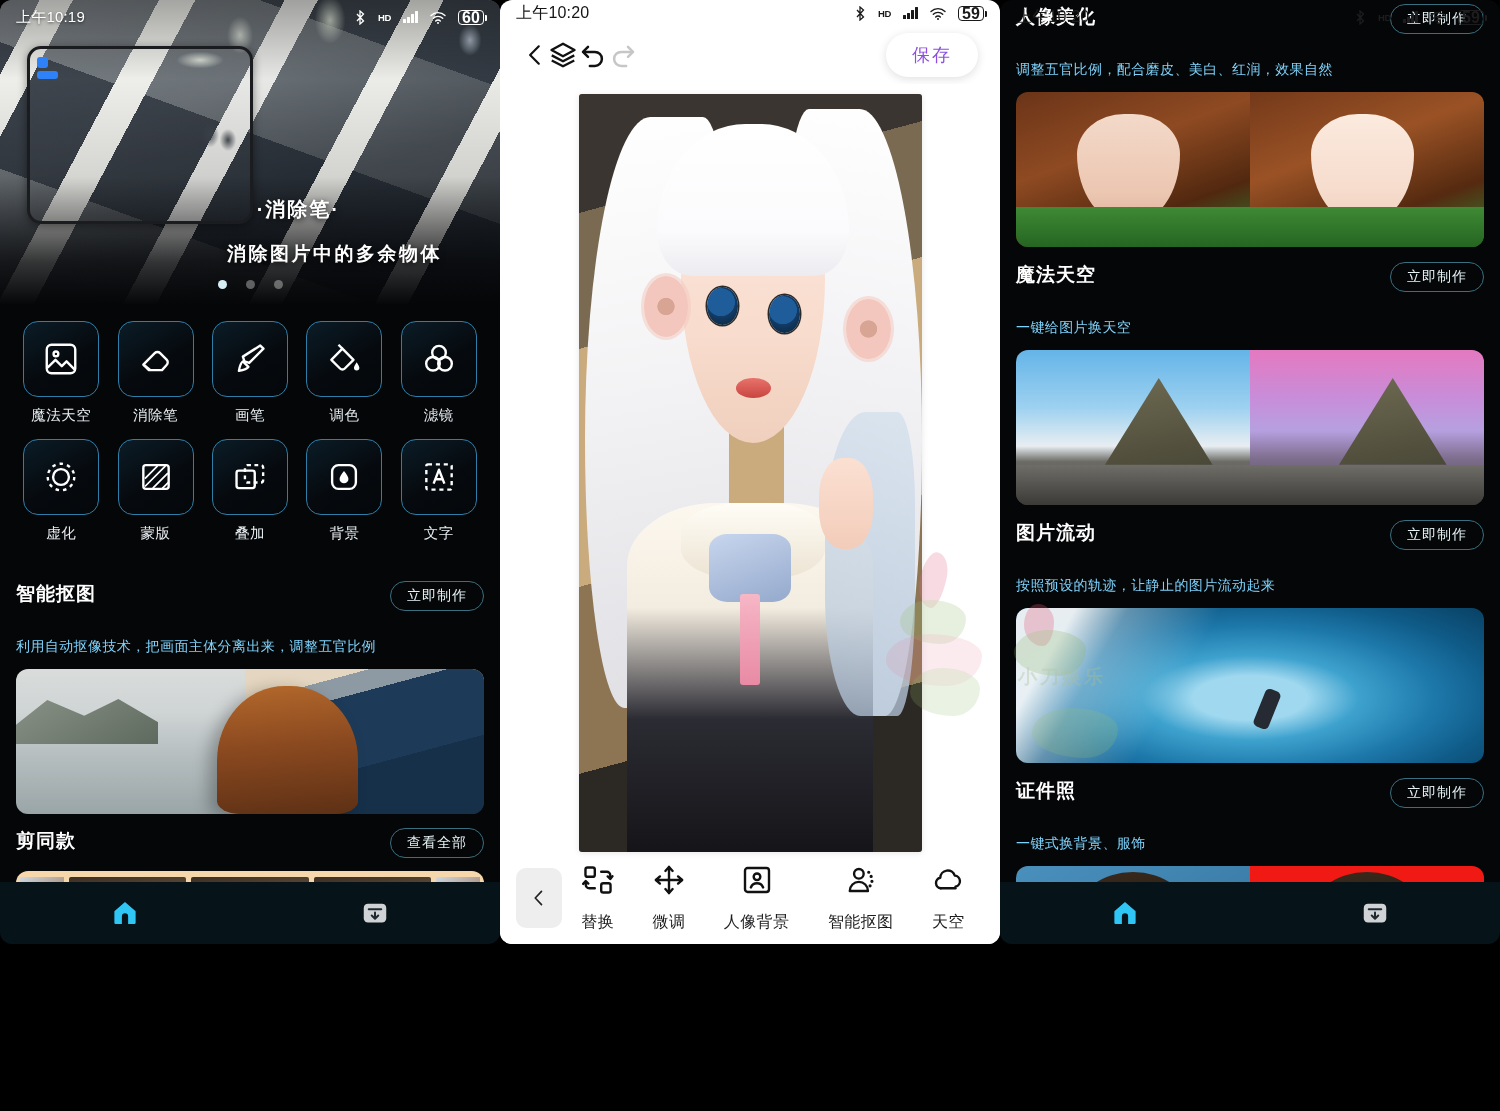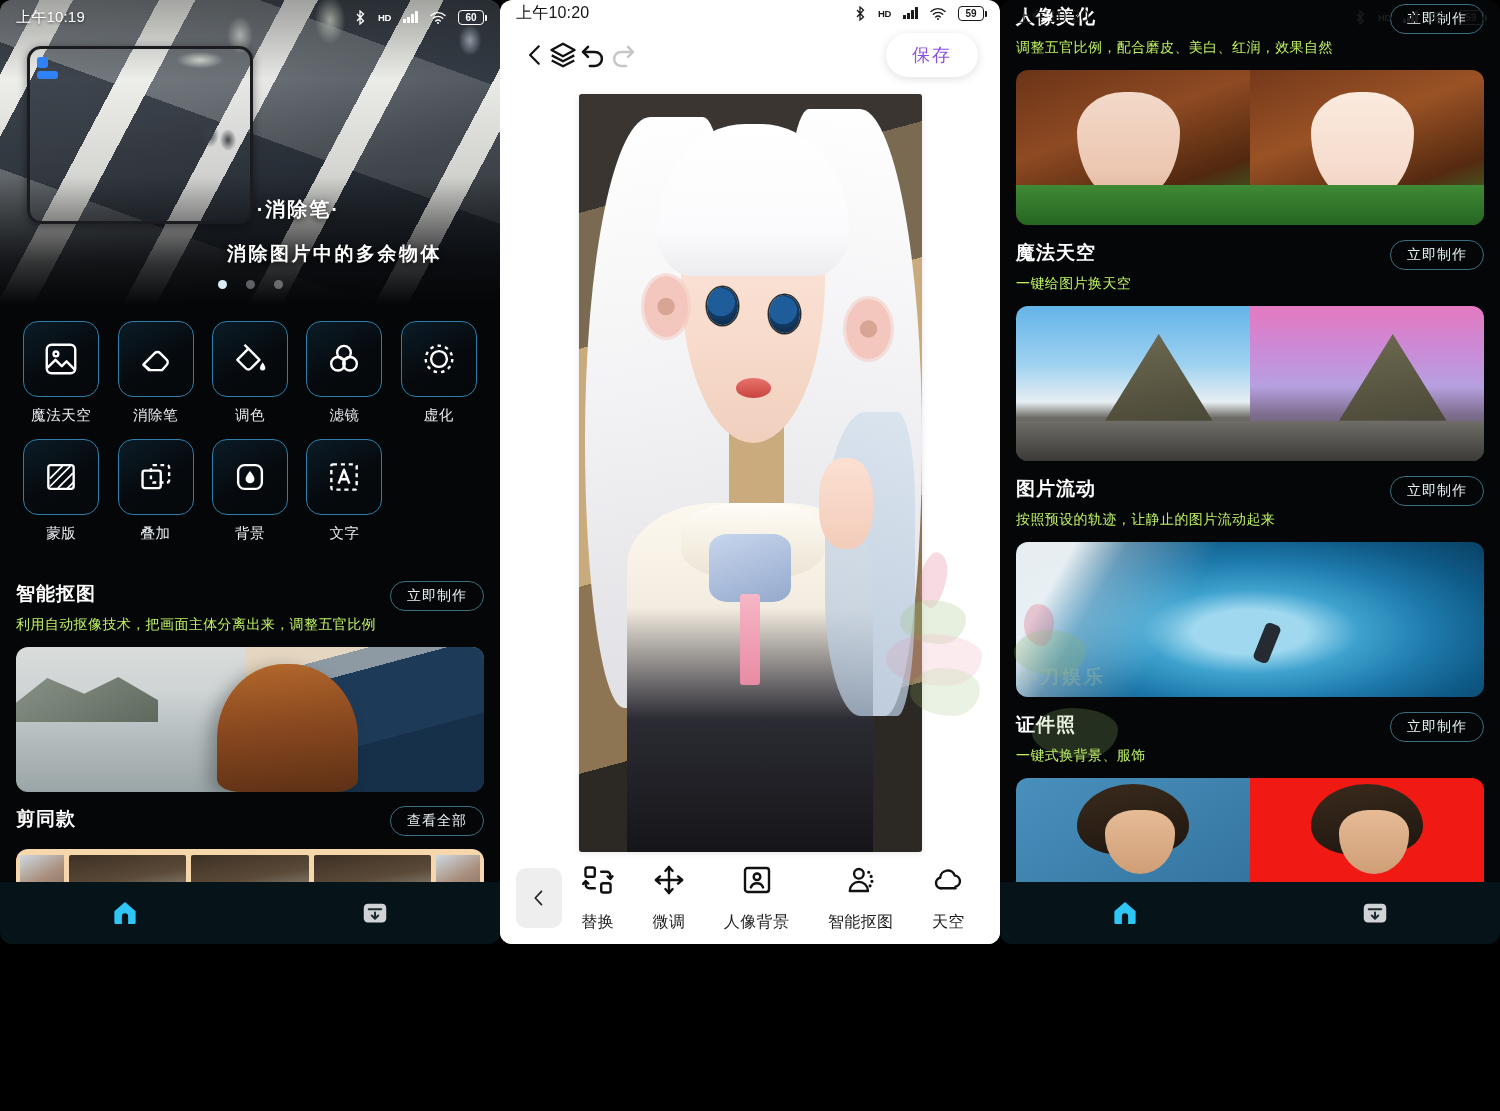--- a/index.html
+++ b/index.html
@@ -9,21 +9,21 @@
   .screens { display:flex; width:1500px; height:1111px; }
   .panel { width:500px; height:944px; position:relative; overflow:hidden;border-radius:12px; }
 
   
   .statusbar { height:34px; display:flex; align-items:center;
                justify-content:space-between; padding:0 16px; position:relative; z-index:40; }
   .sb-time { font-size:15px; letter-spacing:.2px; }
   .sb-right { display:flex; align-items:center; gap:12px; }
   .sb-ic { display:block; }
   .battery { border:1.6px solid currentColor; border-radius:4px; padding:0 3px;
-             font-size:10px; line-height:13px; min-width:26px; text-align:center;
+             font-size:16px; line-height:13px; min-width:26px; text-align:center;
              position:relative; font-weight:600; }
   .battery::after { content:""; position:absolute; right:-4px; top:4px; width:2.5px;
                     height:6px; background:currentColor; border-radius:0 1px 1px 0; }
   .hd { font-size:9.5px; font-weight:700; letter-spacing:-.3px; }
   .bars { display:flex; align-items:flex-end; gap:1.5px; height:12px; }
   .bars i { width:2.6px; background:currentColor; display:block; border-radius:.5px; }
   .bars i:nth-child(1){height:4px}.bars i:nth-child(2){height:6.5px}
   .bars i:nth-child(3){height:9px}.bars i:nth-child(4){height:12px}
 
   
@@ -72,21 +72,21 @@
           display:flex; align-items:center; justify-content:center; }
   .gico svg { display:block; }
   .glab { margin-top:9px; font-size:14.5px; color:#e9eef2; letter-spacing:.5px; }
 
   .sect { padding:0 16px; }
   .sect-head { display:flex; align-items:flex-start; justify-content:space-between;
                margin-top:14px; }
   .sect-title { font-size:19px; font-weight:700; color:#fff; letter-spacing:1px; }
   .pill { border:1.3px solid #3a6f80; color:#e6f2f5; font-size:14px; letter-spacing:1px;
           border-radius:16px; padding:5px 16px; background:transparent; }
-  .sect-sub { margin-top:5px; font-size:14px; color:#bef264; letter-spacing:.4px; }
+  .sect-sub { margin-top:27px; font-size:14px; color:#7dd3fc; letter-spacing:.4px; }
   .card-img { margin-top:13px; height:145px; border-radius:12px; overflow:hidden; position:relative; }
 
   .img-cutout { position:absolute; inset:0; display:flex; }
   .ic-l { flex:0 0 49%; position:relative;
     background:linear-gradient(180deg,#d9dcdb 0%,#cfd4d4 30%,#b9c1c2 55%,#9aa5a7 100%); }
   .ic-l::before{ content:""; position:absolute; left:0; top:18%; width:62%; height:34%;
     background:linear-gradient(140deg,#7b8578,#4e5a4d); clip-path:polygon(0 60%,22% 10%,48% 42%,72% 8%,100% 55%,100% 100%,0 100%); opacity:.85; }
   .ic-r { flex:1; position:relative;
     background:linear-gradient(180deg,#cdb79a 0%,#b9a184 22%,#27445e 46%,#1b3550 100%); }
   .ic-r::before{ content:""; position:absolute; inset:0;
@@ -293,20 +293,29 @@
       <div class="gcell">
         <div class="gico">
           <svg width="38" height="38" viewBox="0 0 24 24" fill="none" stroke="#fff" stroke-width="1.5">
               <path d="M4 15.5l7.2-7.2a2.4 2.4 0 013.4 0l4.1 4.1a2.4 2.4 0 010 3.4L15.8 19H7.5z" stroke-linejoin="round"></path>
               <path d="M8.5 19l-4.5-3.5"></path>
             </svg>
         </div>
         <div class="glab">消除笔</div>
       </div>
 
+      <div class="gcell">
+        <div class="gico">
+          <svg width="38" height="38" viewBox="0 0 24 24" fill="none" stroke="#fff" stroke-width="1.5">
+              <path d="M18.5 3.5l2 2-9 9-3-1-1-3z" stroke-linejoin="round"></path>
+              <path d="M7.5 13.5c-1.5 1-2 3-2.5 6 3-.5 5-1 6-2.5z" stroke-linejoin="round"></path>
+            </svg>
+        </div>
+        <div class="glab">画笔</div>
+      </div>
 
       <div class="gcell">
         <div class="gico">
           <svg width="38" height="38" viewBox="0 0 24 24" fill="none" stroke="#fff" stroke-width="1.5">
               <path d="M4 12.5l7-7 7 7-5.5 5.5a2.1 2.1 0 01-3 0z" stroke-linejoin="round"></path>
               <path d="M11 5.5L8.5 3"></path>
               <path d="M20 14c1.2 1.8 1.7 2.8 1.7 3.6a1.7 1.7 0 11-3.4 0c0-.8.5-1.8 1.7-3.6z" fill="#fff" stroke="none"></path>
             </svg>
         </div>
         <div class="glab">调色</div>

